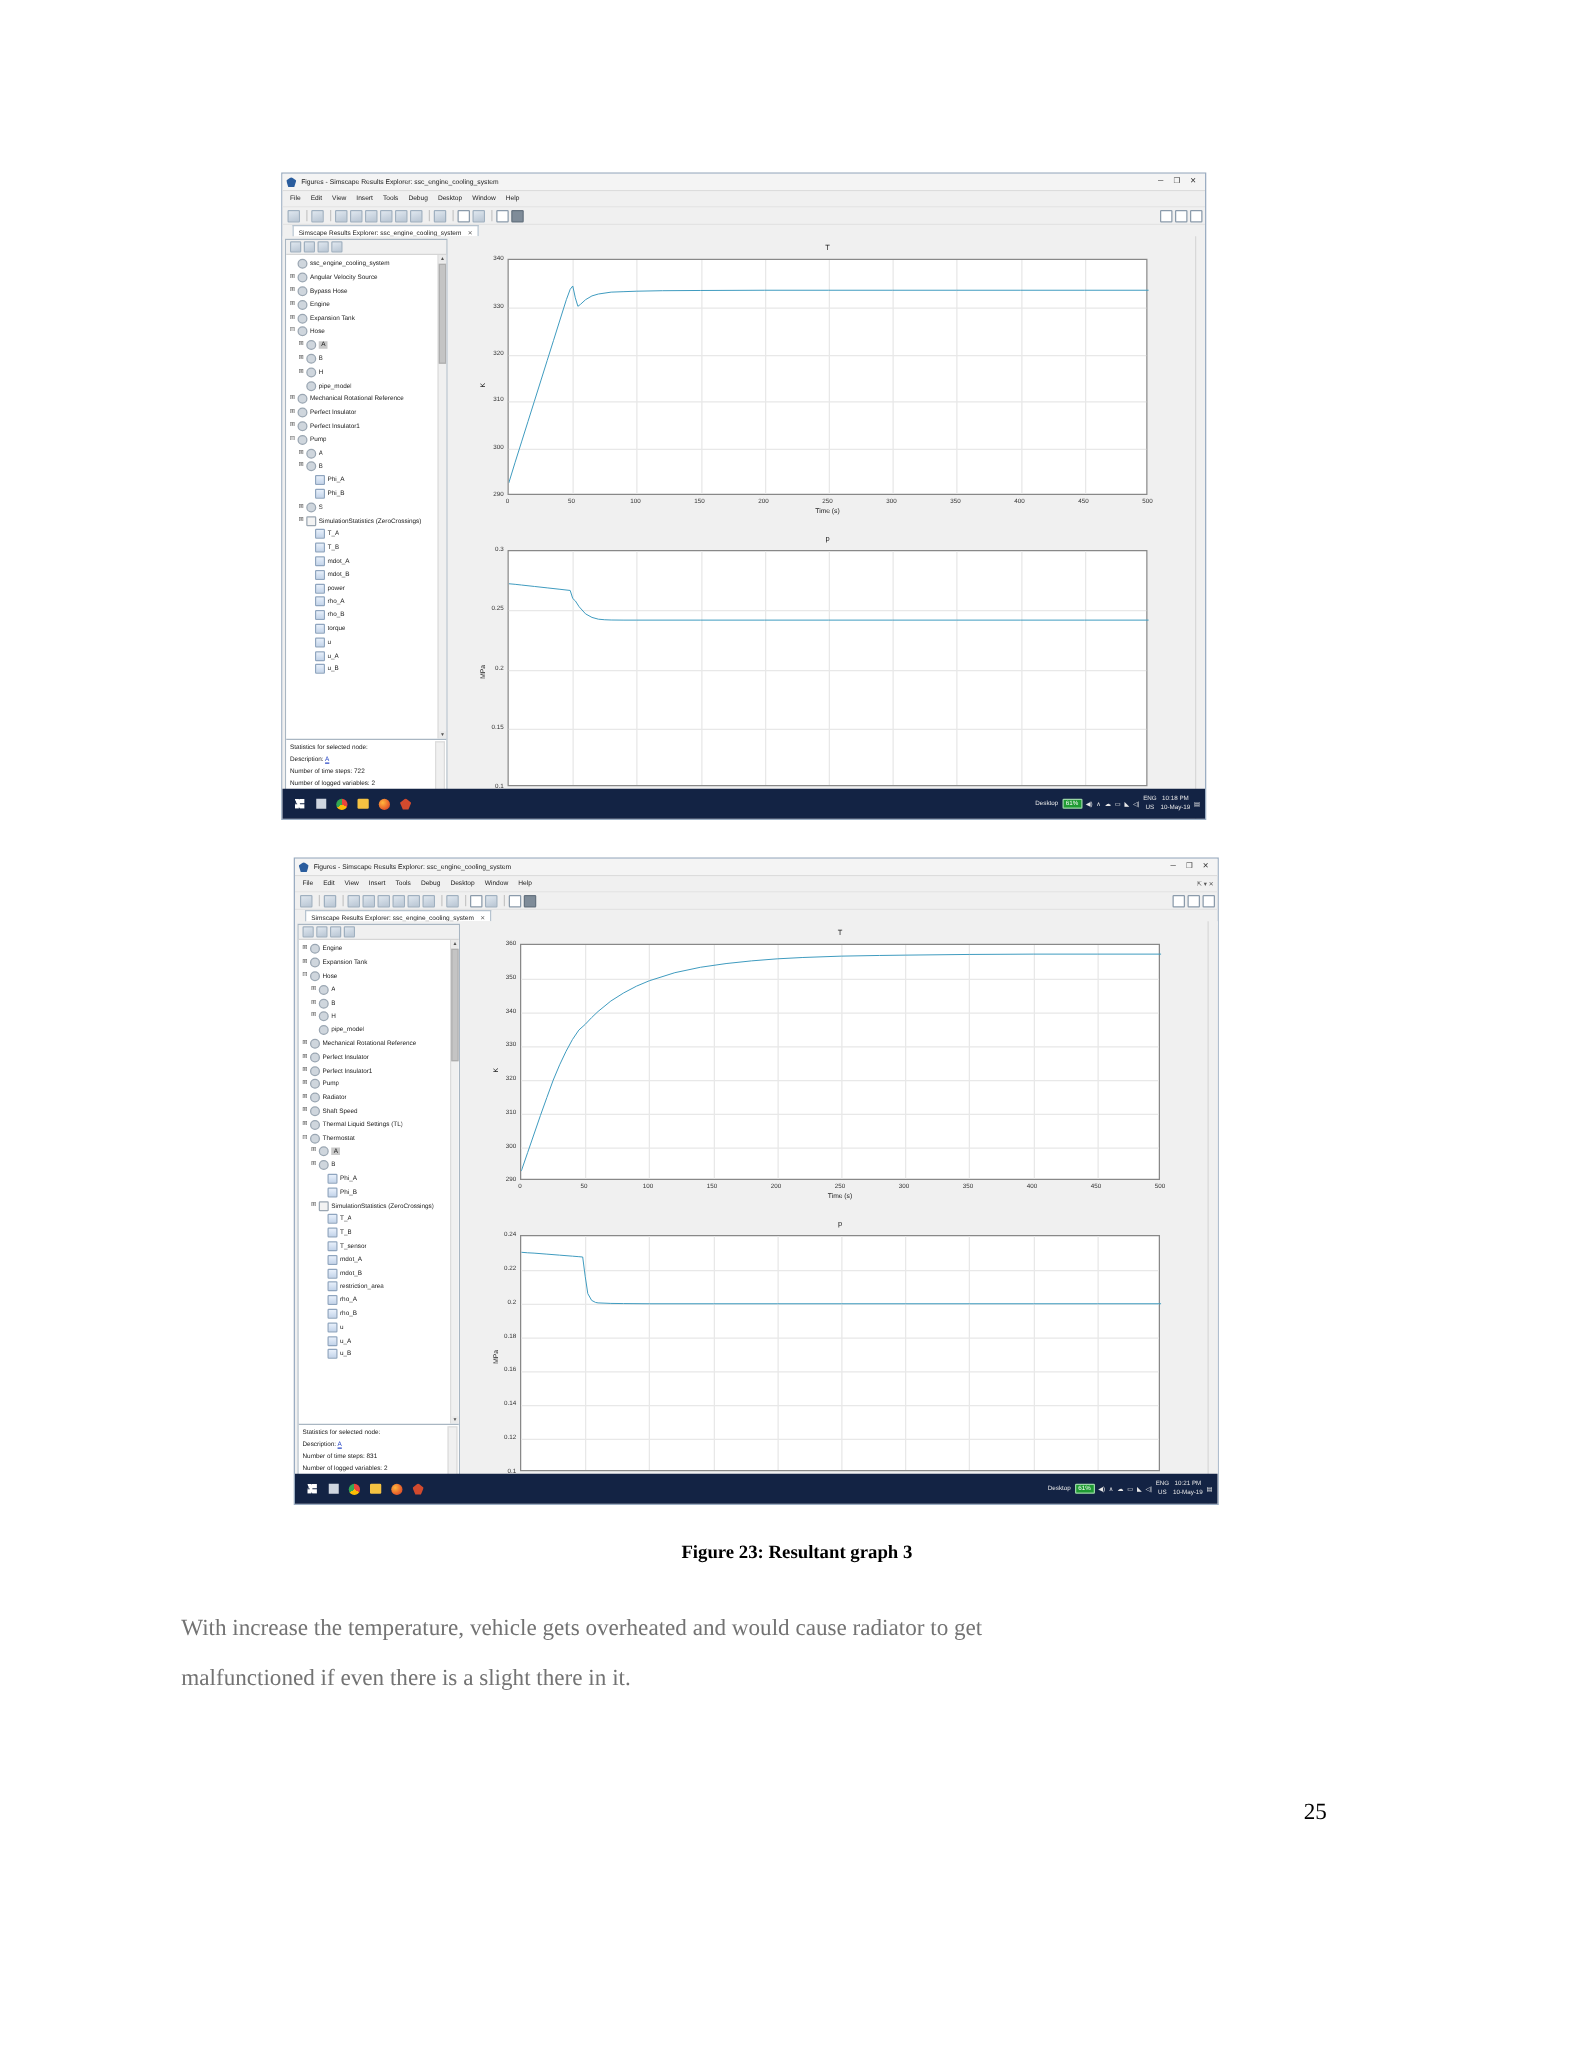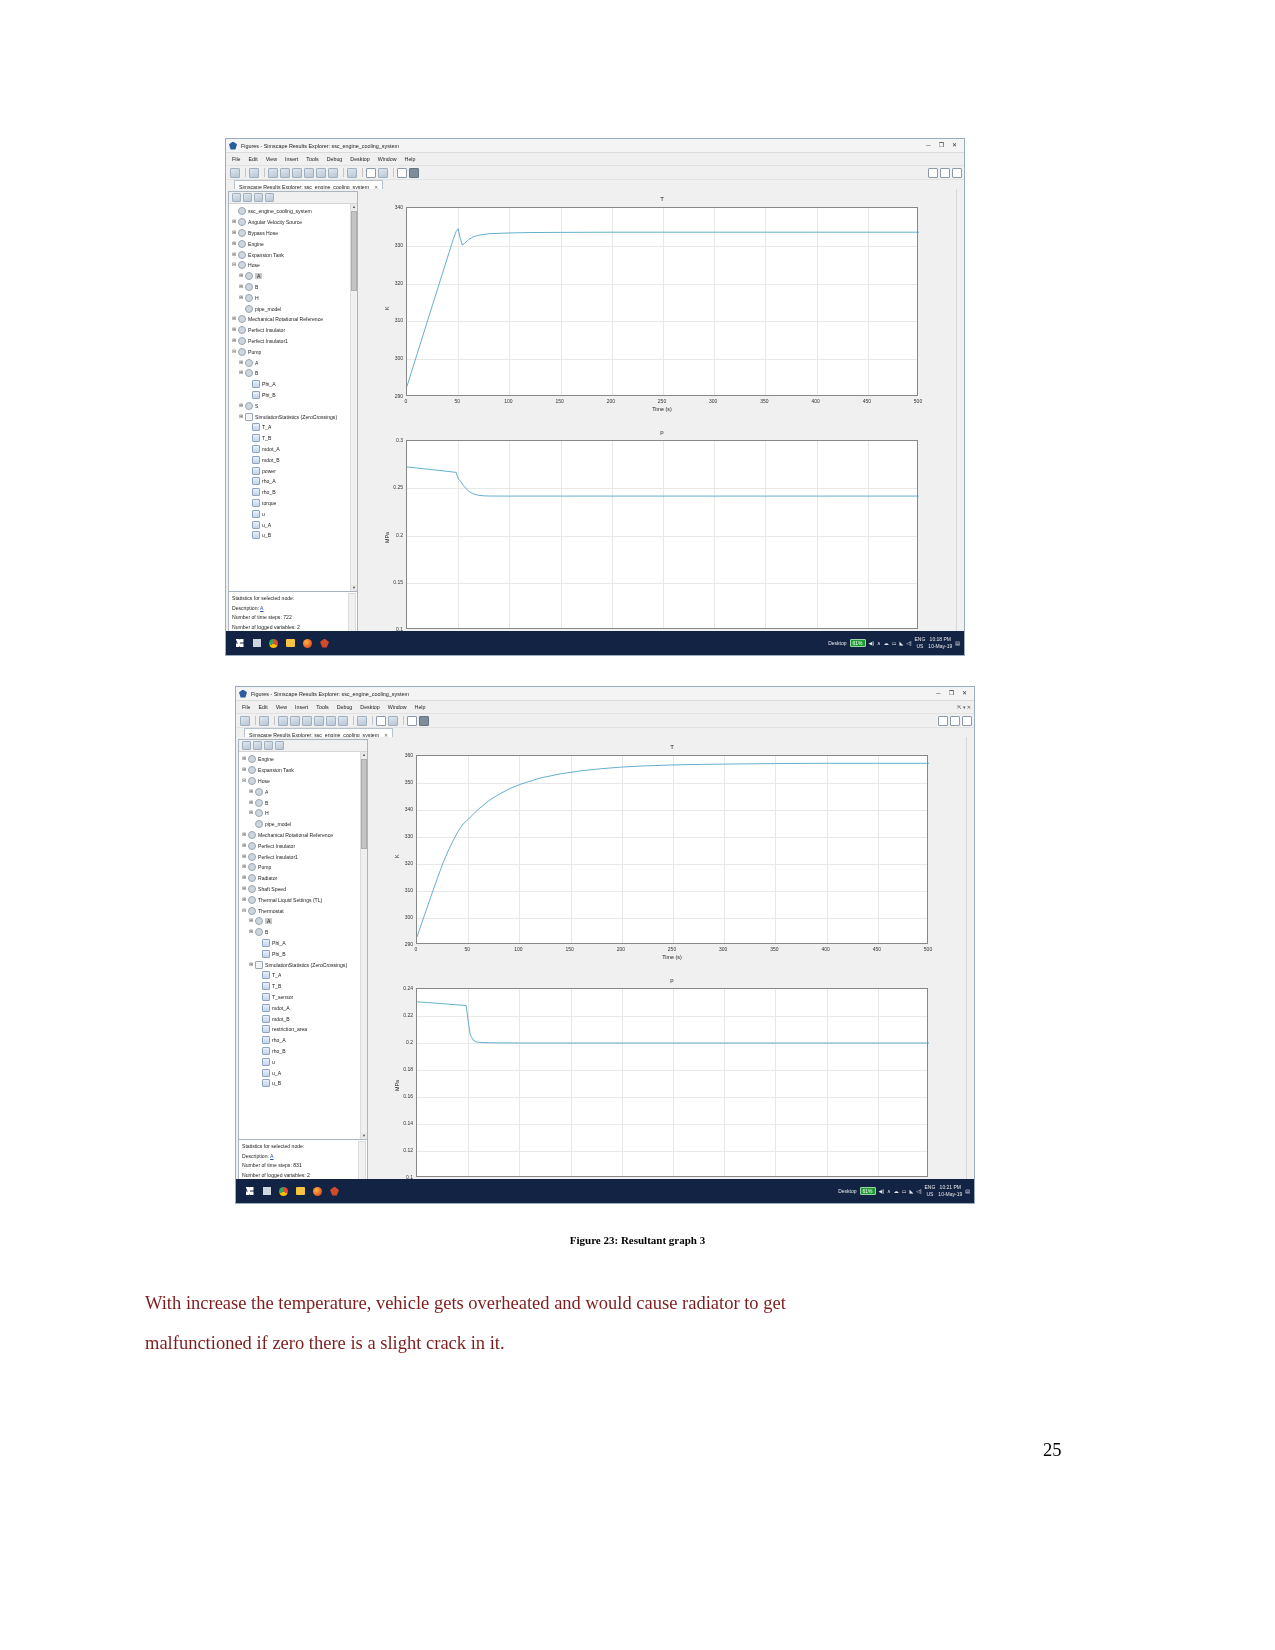--- a/index.html
+++ b/index.html
@@ -82,22 +82,22 @@
   .winlogo{width:8px;height:8px;background:#ffffff;
      clip-path:polygon(0 0,45% 0,45% 45%,0 45%,0 0,0 55%,45% 55%,45% 100%,0 100%,0 55%,55% 0,100% 0,100% 45%,55% 45%,55% 55%,100% 55%,100% 100%,55% 100%);}
   .circ{width:9px;height:9px;border-radius:50%;}
   .tbr{margin-left:auto;display:flex;align-items:center;padding-right:4px;color:#e8e8e8;font-family:"Liberation Sans",sans-serif;font-size:5px;}
   .tbr>*{margin-left:3px;}
   .battpill{background:#1f9b33;color:#fff;font-size:5px;padding:0 2px;border:1px solid #9ad6a5;border-radius:1px;}
   .clock{line-height:7px;text-align:center;font-size:5px;}
   .lang{line-height:7px;text-align:center;font-size:5px;}
 
   
-  .caption{position:absolute;width:100%;text-align:center;font-family:"Liberation Serif",serif;font-weight:bold;font-size:11px;color:#000;}
-  .para{position:absolute;font-family:"Liberation Serif",serif;font-size:18.5px;color:#7f1d1d;text-align:justify;line-height:40px;}
+  .caption{position:absolute;width:100%;text-align:center;font-family:"Liberation Serif",serif;font-weight:bold;font-size:15px;color:#000;}
+  .para{position:absolute;font-family:"Liberation Serif",serif;font-size:18.5px;color:#737373;text-align:justify;line-height:40px;}
   .pageno{position:absolute;font-family:"Liberation Serif",serif;font-size:18.5px;color:#000;}
 </style>
 </head>
 <body>
 
 <div class="win" id="win1" style="left:225px;top:138px;width:740px;height:518px;">
 
   <div class="titlebar">
     <span class="ticon"></span>
     <span class="ttext">Figures - Simscape Results Explorer: ssc_engine_cooling_system</span>
@@ -844,15 +844,15 @@
         <div>10-May-19</div>
       </span>
       <span>▤</span>
     </div>
   </div>
 </div>
 
 <div class="caption" style="left:0;top:1234px;">Figure 23: Resultant graph 3</div>
 
 <div class="para" style="left:145px;top:1283px;width:925px;">With   increase   the   temperature,   vehicle   gets   overheated   and   would   cause   radiator   to   get</div>
-<div class="para" style="left:145px;top:1323px;width:925px;">malfunctioned if zero there is a slight crack in it.</div>
+<div class="para" style="left:145px;top:1323px;width:925px;">malfunctioned if even there is a slight there in it.</div>
 
 <div class="pageno" style="left:1043px;top:1440px;">25</div>
 
 </body></html>

